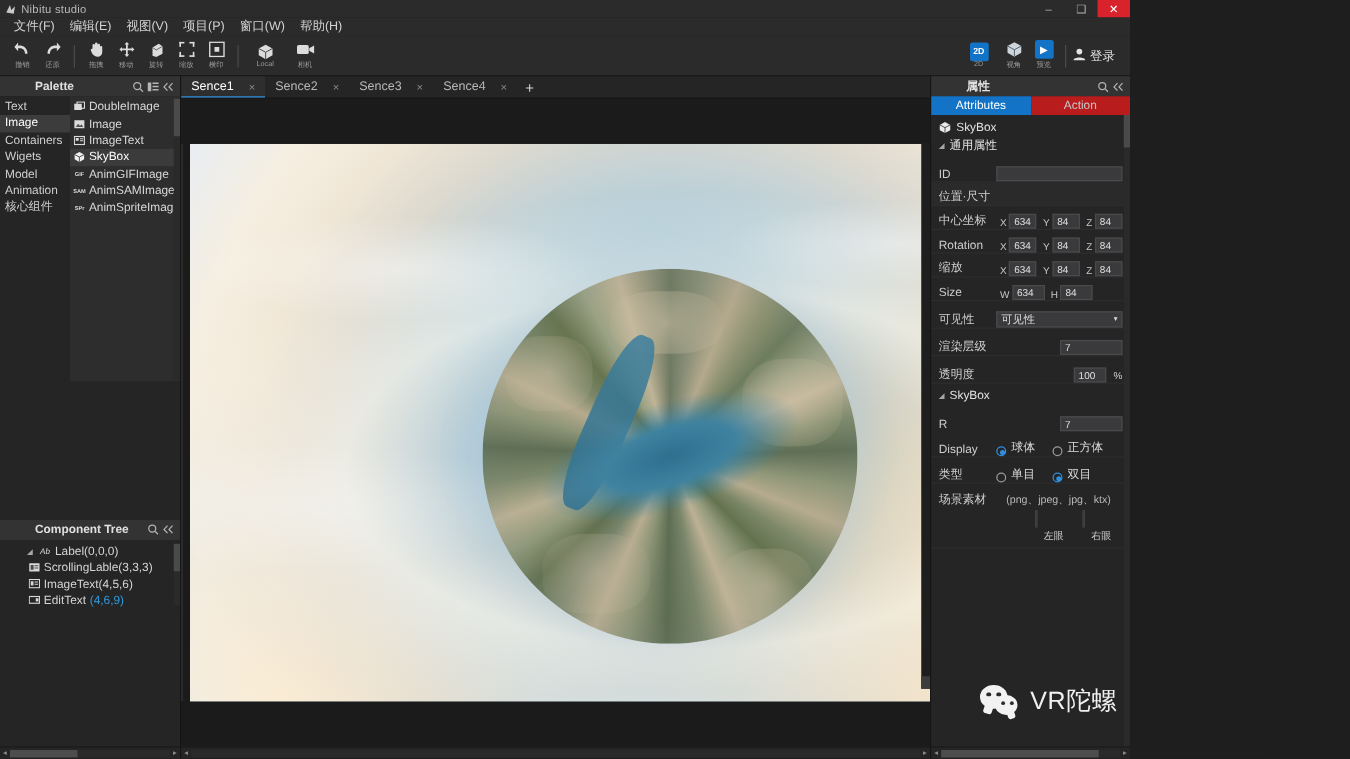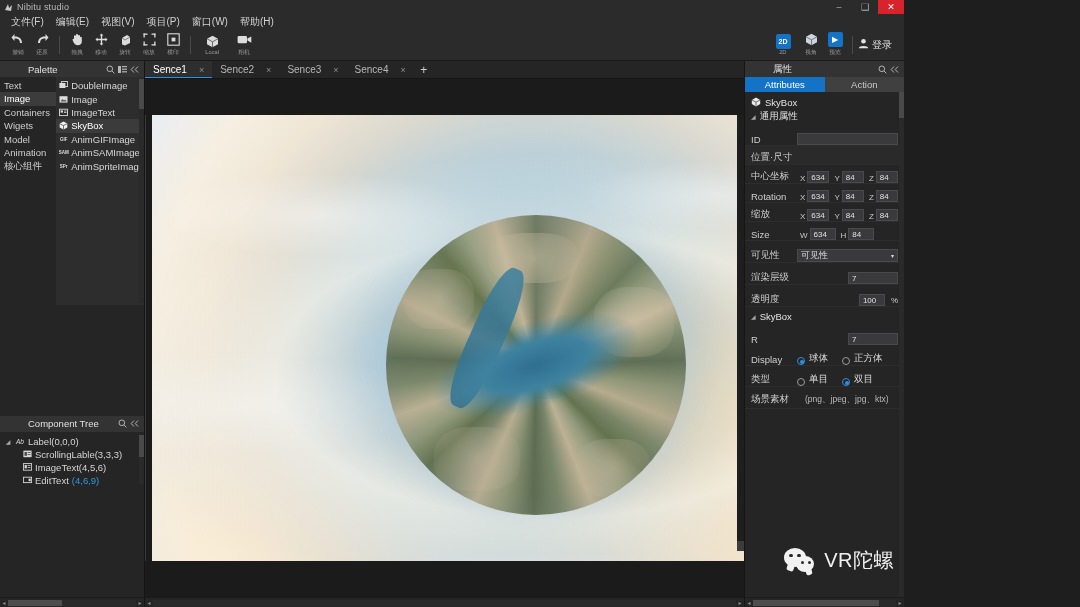--- a/index.html
+++ b/index.html
@@ -34,21 +34,21 @@
   .t-spacer{ flex:1; }
   .ic-blue{ width:15px; height:15px; background:#1273c7; border-radius:2px; display:flex;align-items:center;justify-content:center;color:#fff; font-size:7px; font-weight:bold;}
   .login{ display:flex; align-items:center; gap:3px; font-size:10px; color:#e3e3e3; margin-right:6px;}
 
   
   .body{ flex:1; display:flex; min-height:0; }
 
   
   .left{ width:145px; background:#252526; display:flex; flex-direction:column; border-right:1px solid #151515;}
   .panel-head{ height:16px; background:#333334; display:flex; align-items:center; padding:0 4px; flex:0 0 16px;}
-  .panel-head .ttl{ font-size:9.5px; color:#e0e0e0; font-weight:normal;padding-left:24px; }
+  .panel-head .ttl{ font-size:9.5px; color:#e0e0e0; font-weight:bold;padding-left:24px; }
   .panel-head .sp{ flex:1; }
   .ph-ic{ width:12px; height:12px; display:flex; align-items:center; justify-content:center; color:#b5b5b5; font-size:8px;}
 
   .palette-body{ flex:0 0 228px; display:flex; background:#252526; min-height:0; }
   .cat-col{ width:62px; background:#252526; padding-top:2px;}
   .cat{ height:13.4px; line-height:13.4px; padding-left:4px; font-size:9.5px; color:#cfcfcf; }
   .cat.sel{ background:#3c3c3c; color:#fff;}
   .item-col{ flex:1; background:#2d2d2d; padding-top:2px; position:relative; }
   .pitem{ height:13.4px; display:flex; align-items:center; gap:3px; padding-left:3px; font-size:9.5px; color:#d8d8d8;}
   .pitem.sel{ background:#3b3b3b; color:#fff; }
@@ -127,21 +127,21 @@
         background:radial-gradient(circle,#4e6e3c,rgba(78,110,60,0) 75%); opacity:.8;}
 
   .vline{ position:absolute; left:0; top:0; bottom:0; width:1px; background:#3a3a3a;}
 
   .canvas-vscroll{ position:absolute; right:0; top:0; bottom:10px; width:7px; background:#1e1e1e;}
   .canvas-vscroll i{ position:absolute; right:0; bottom:0; width:7px; height:10px; background:#3c3c3c; display:block;}
 
   
   .right{ width:160px; background:#252526; display:flex; flex-direction:column; border-left:1px solid #151515;}
   .attr-tabs{ height:15px; display:flex; flex:0 0 15px;}
-  .atab{ flex:1; display:flex; align-items:center; justify-content:center; font-size:9.5px; color:#c9c9c9; background:#404040;}
+  .atab{ flex:1; display:flex; align-items:center; justify-content:center; font-size:9.5px; color:#c9c9c9; background:#b91c1c;}
   .atab.active{ background:#1273c7; color:#fff;}
   .attr-scroll{ flex:1; overflow:hidden; position:relative; background:#252526;}
   .arow{ min-height:19px; display:flex; align-items:flex-end; padding:0 6px; border-bottom:1px solid #2d2d2e; }
   .arow .lbl{ font-size:9.5px; color:#cfcfcf; width:46px; flex:0 0 46px;}
   .arow.hdr{ background:#2a2a2b; }
   .sect{ height:15px; display:flex; align-items:center; gap:4px; padding-left:6px; font-size:9.5px; color:#e2e2e2;}
   .caret{ font-size:6px; color:#a6a6a6;}
   .box-ic{ width:10px;height:10px;display:flex;align-items:center;justify-content:center;color:#dcdcdc;font-size:8px;}
   .inp{ height:12px; background:#3a3a3c; border:1px solid #4a4a4c; flex:1; }
   .num{ width:26px; height:12px; background:#3a3a3c; border:1px solid #4a4a4c; font-size:8px; color:#e0e0e0; display:flex; align-items:center; padding-left:3px;}
@@ -431,21 +431,21 @@
             </svg>
           </span>
         <span class="ph-ic">
             <svg width="9" height="9" viewBox="0 0 9 9">
               <path d="M4 1.5 L1.2 4.5 L4 7.5 M8 1.5 L5.2 4.5 L8 7.5" fill="none" stroke="#b5b5b5" stroke-width="1"></path>
             </svg>
           </span>
       </div>
 
       <div class="tree-body">
-        <div class="tnode" style="padding-left:4px;text-align:right;">
+        <div class="tnode" style="padding-left:20px;text-align:right;">
           <span class="tw">◢</span>
           <span class="tn-ic" style="font-size:6.5px;font-style:italic;">Ab</span>
           <span>Label(0,0,0)</span>
         </div>
         <div class="tnode" style="padding-left:22px;">
           <span class="tn-ic">
               <svg width="9" height="8" viewBox="0 0 9 8">
                 <rect x="0.4" y="0.6" width="8.2" height="6.6" fill="#d8d8d8"></rect>
                 <rect x="1.5" y="2" width="2.4" height="3.8" fill="#4a4a4a"></rect>
                 <rect x="4.6" y="2.2" width="3" height=".8" fill="#4a4a4a"></rect>
@@ -676,20 +676,30 @@
           <span class="rlabel">单目</span>
           <span class="radio on"></span>
           <span class="rlabel" style="margin-right:0;">双目</span>
         </div>
 
         <div class="arow" style="height:19px;border-bottom:none;">
           <span class="lbl" style="width:54px;flex:0 0 54px;">场景素材</span>
           <span class="hint">(png、jpeg、jpg、ktx)</span>
         </div>
 
+        <div class="thumbs">
+          <div class="thumb">
+            <span class="sq"></span>
+            <div class="cap">左眼</div>
+          </div>
+          <div class="thumb">
+            <span class="sq"></span>
+            <div class="cap">右眼</div>
+          </div>
+        </div>
 
         <div style="border-top:1px solid #2d2d2e;margin-top:2px;"></div>
 
         <span class="vscroll" style="top:0;bottom:0;">
             <i style="height:26px;"></i>
           </span>
       </div>
 
       <div class="hscroll">
         <span class="hs-arrow">◂</span>

